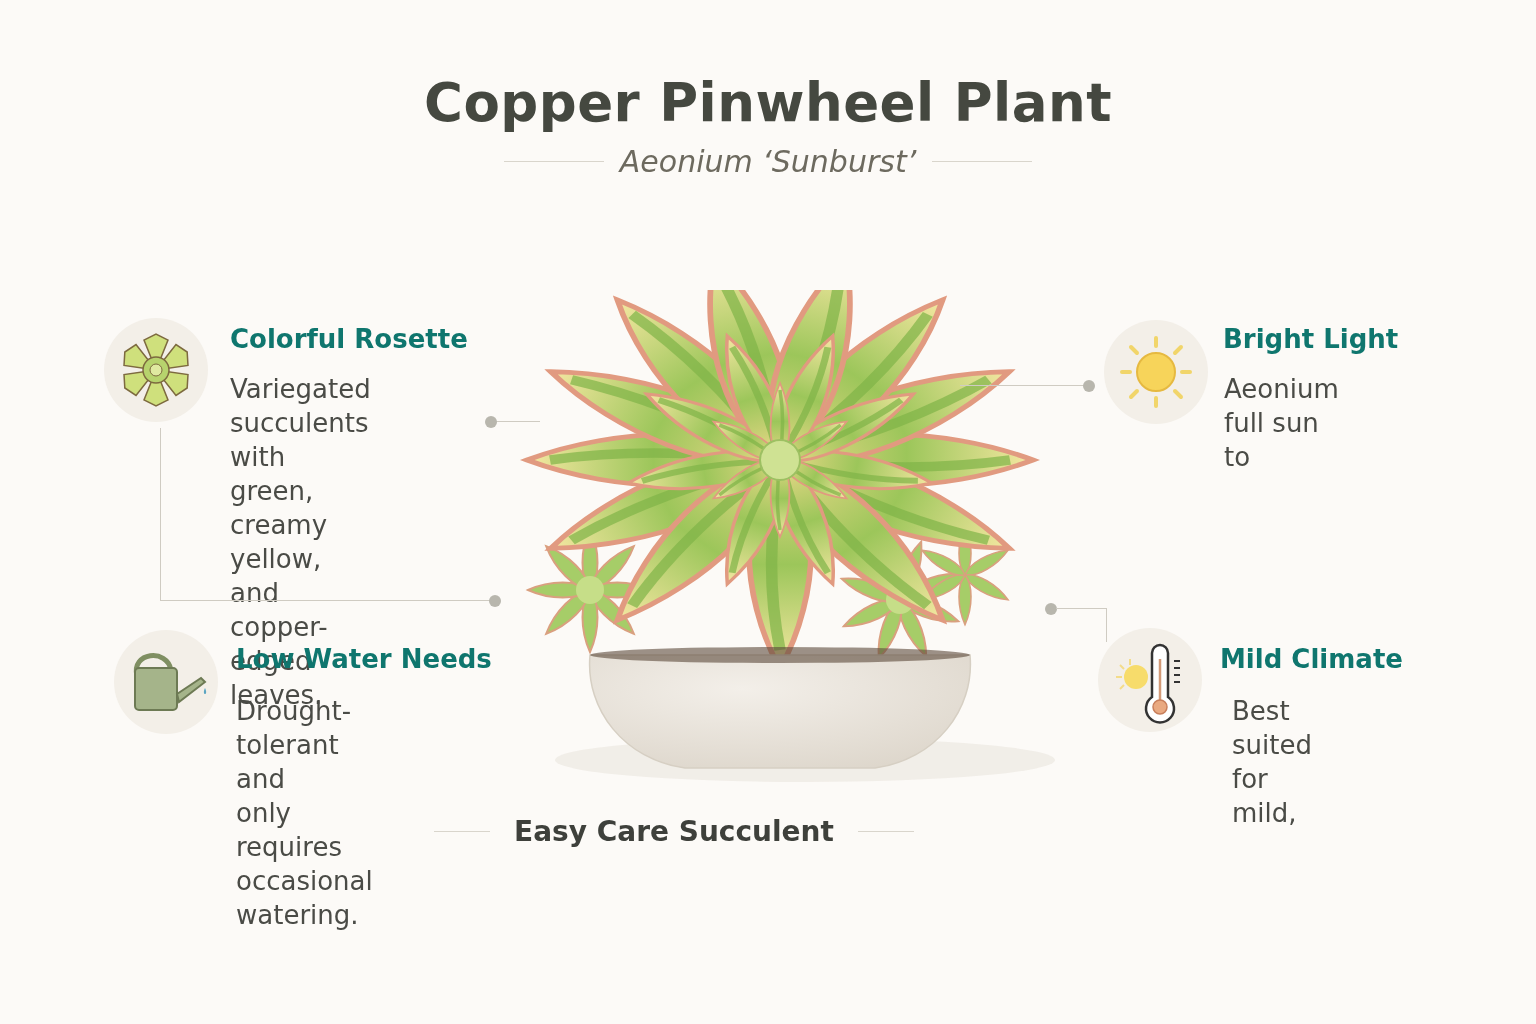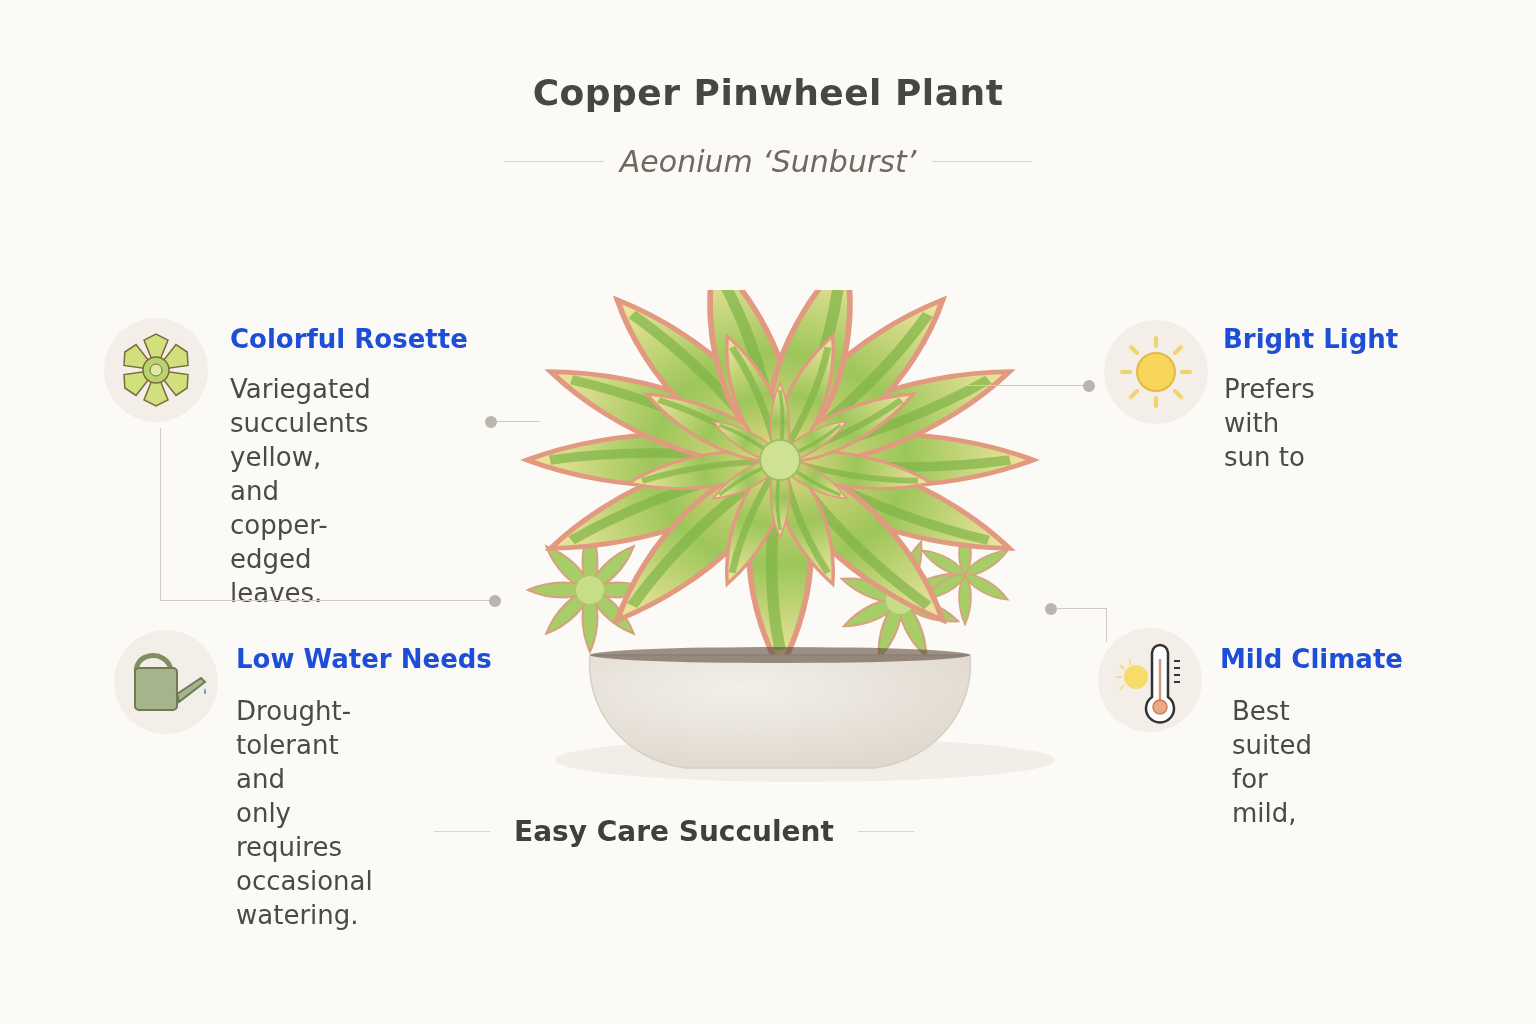--- a/index.html
+++ b/index.html
@@ -1,23 +1,23 @@
 <!DOCTYPE html>
 <html><head>
 <meta charset="utf-8">
 <style>
   html,body{margin:0;padding:0;}
   body{width:1536px;height:1024px;background:#fcfaf7;position:relative;overflow:hidden;font-family:"DejaVu Sans","Liberation Sans",sans-serif;color:#3b3d38;}
-  .title{position:absolute;left:0;width:1536px;top:72px;text-align:center;font-size:36px;font-weight:bold;color:#454840;letter-spacing:0.5px;}
+  .title{position:absolute;left:0;width:1536px;top:72px;text-align:center;font-size:53px;font-weight:bold;color:#454840;letter-spacing:0.5px;}
   .subtitle-row{position:absolute;top:144px;left:0;width:1536px;display:flex;justify-content:center;align-items:center;gap:16px;}
   .subtitle{font-family:"DejaVu Sans","Liberation Sans",sans-serif;font-style:italic;font-size:30px;color:#6d6a5f;}
   .rule{height:1px;background:#d9d5cc;width:100px;}
   .feature{position:absolute;}
   .icon-circle{position:absolute;width:104px;height:104px;border-radius:50%;background:#f3efe8;display:flex;align-items:center;justify-content:center;}
-  .f-title{position:absolute;font-size:26px;font-weight:bold;color:#1d4ed8;white-space:nowrap;}
+  .f-title{position:absolute;font-size:26px;font-weight:bold;color:#0f766e;white-space:nowrap;}
   .f-desc{position:absolute;font-size:26px;line-height:34px;color:#4a4b46;}
   .connector{position:absolute;background:#cfcbc2;}
   .dot{position:absolute;width:12px;height:12px;border-radius:50%;background:#b8b6ad;}
   .footer-row{position:absolute;top:815px;left:0;width:1348px;display:flex;justify-content:center;align-items:center;gap:24px;}
   .footer{font-size:28px;font-weight:bold;color:#3e403b;}
   .frule{height:1px;background:#d9d5cc;width:56px;}
   .plant{position:absolute;left:505px;top:290px;width:550px;height:500px;}
 </style>
 </head>
 <body>
@@ -134,20 +134,21 @@
         <path d="M0,0 L-12,-30 L0,-36 L12,-30 Z" transform="rotate(240)"></path>
           <path d="M0,0 L-12,-30 L0,-36 L12,-30 Z" transform="rotate(300)"></path>
       </g>
       <circle r="13" fill="#b7d36d" stroke="#7d6a3f" stroke-width="1.5"></circle>
       <circle r="6" fill="#dfe9a0" stroke="#7d6a3f" stroke-width="1"></circle>
     </svg>
   </div>
   <div class="f-title" style="left:230px;top:324px;">Colorful Rosette</div>
   <div class="f-desc" style="left:230px;top:372px;">
     <div>Variegated succulents</div>
+    <div>with green, creamy</div>
     <div>yellow, and copper-</div>
     <div>edged leaves.</div>
   </div>
 </div>
 
 <div class="connector" style="left:496px;top:421px;width:44px;height:1px;"></div>
 <div class="dot" style="left:485px;top:416px;"></div>
 <div class="connector" style="left:160px;top:428px;width:1px;height:172px;"></div>
 <div class="connector" style="left:160px;top:600px;width:335px;height:1px;"></div>
 <div class="dot" style="left:489px;top:595px;"></div>
@@ -185,21 +186,21 @@
         <line x1="-19" y1="-19" x2="-25" y2="-25"></line>
           <line x1="19" y1="19" x2="25" y2="25"></line>
         <line x1="-19" y1="19" x2="-25" y2="25"></line>
           <line x1="19" y1="-19" x2="25" y2="-25"></line>
       </g>
       <circle r="19" fill="#f7d45a" stroke="#e6b940" stroke-width="2"></circle>
     </svg>
   </div>
   <div class="f-title" style="left:1223px;top:324px;">Bright Light</div>
   <div class="f-desc" style="left:1224px;top:372px;">
-    <div>Prefers with sun to</div>
+    <div>Aeonium full sun to</div>
   </div>
 </div>
 
 <div class="feature">
   <div class="icon-circle" style="left:1098px;top:628px;">
     <svg width="80" height="90" viewBox="0 0 80 90">
       <g stroke="#f3dc8a" stroke-width="2">
           <line x1="20" y1="24" x2="20" y2="30"></line>
           <line x1="6" y1="42" x2="12" y2="42"></line>
           <line x1="10" y1="30" x2="14" y2="34"></line>

